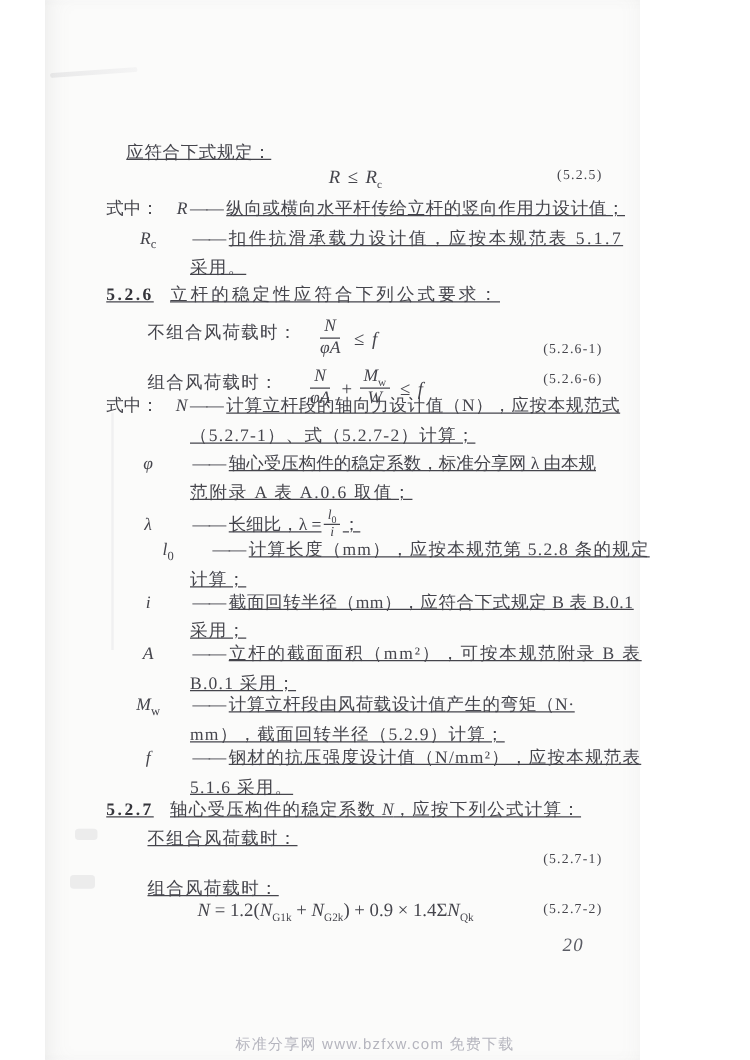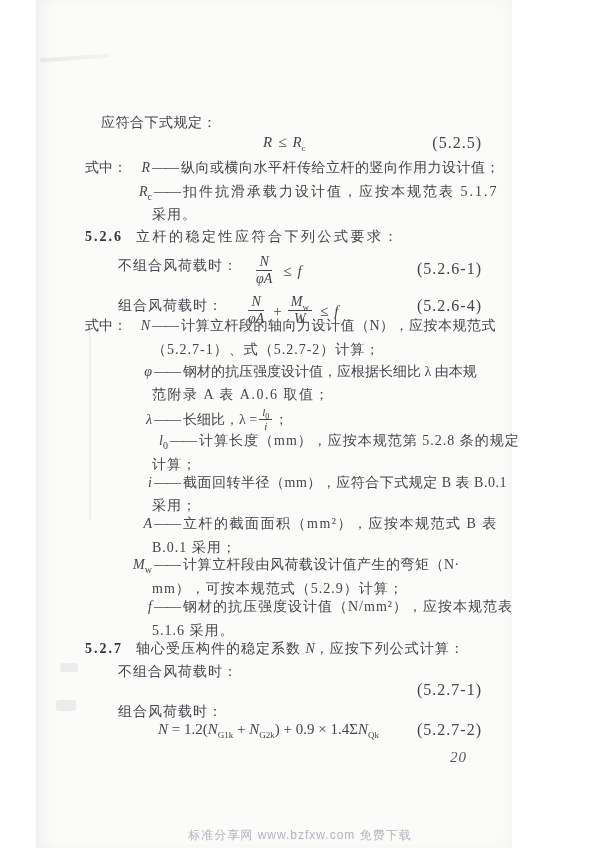--- a/index.html
+++ b/index.html
@@ -7,34 +7,34 @@
     width:600px;height:848px;position:relative;overflow:hidden;
     background:#ffffff;
     font-family:"Liberation Serif","DejaVu Serif",serif;
     color:#45454c;
   }
   .scan-page{
     position:absolute;left:36px;top:0;width:476px;height:848px;
     background:#fbfbfa;
     box-shadow:inset 12px 0 24px -18px rgba(120,120,125,0.25), inset -10px 0 22px -18px rgba(140,140,145,0.18);
   }
-  .line{position:absolute;font-size:14px;line-height:18px;height:18px;white-space:nowrap;}
+  .line{position:absolute;font-size:14px;line-height:18px;height:18px;white-space:nowrap;text-decoration:underline;}
   var{font-style:italic;font-family:"Liberation Serif","DejaVu Serif",serif;}
   sub{font-size:10px;line-height:0;}
   .pfx{display:inline-block;}
   .symbox{display:inline-block;text-align:right;}
-  .symbox.w67{width:67px;}
+  .symbox.w67{width:67px;text-align:center;}
   .symbox.w23{width:23px;}
   .dash{display:inline-block;letter-spacing:-1px;margin:0 3px 0 2px;}
   .ls05{letter-spacing:.5px}.ls1{letter-spacing:1px}.ls15{letter-spacing:1.5px}.ls2{letter-spacing:2px}
   .heading b{letter-spacing:2px;margin-right:13px;color:#35353b;}
   .heading .htxt{letter-spacing:2.5px;}
   .eqrow{position:absolute;left:85px;width:397px;height:20px;}
   .eqrow .formula{position:absolute;top:0;font-size:15px;white-space:nowrap;}
-  .eqrow .eqnum{position:absolute;right:0;letter-spacing:1px;font-size:16px;white-space:nowrap;}
+  .eqrow .eqnum{position:absolute;right:0;letter-spacing:1px;font-size:11px;white-space:nowrap;}
   .eqrow .eqlabel{position:absolute;left:33px;font-size:14px;letter-spacing:1px;white-space:nowrap;}
   .rel{margin:0 6px;}
   .frac{display:inline-flex;flex-direction:column;align-items:center;vertical-align:middle;line-height:1.15;margin:0 2px;position:relative;top:-2px;}
   .frac .ft{padding:0 3px 0;border-bottom:1px solid #45454c;}
   .frac .fb{padding:0 3px;text-align:center;}
   .bigfrac{font-size:14px;}
   .smallfrac{font-size:11px;}
   .smallfrac sub{font-size:8px;}
   .formula sub{font-size:9px;letter-spacing:0;}
   .plus{margin:0 4px;}
@@ -75,42 +75,42 @@
 <div class="line heading" style="left:85px;top:228px">
   <b>5.2.6</b><span class="htxt">立杆的稳定性应符合下列公式要求：</span>
 </div>
 
 <div class="eqrow" style="top:245px;height:42px">
   <span class="eqlabel" style="top:12px">不组合风荷载时：</span>
   <span class="formula" style="left:166px;top:11px"><span class="frac bigfrac">
         <span class="ft"><var>N</var></span>
         <span class="fb"><var>φA</var></span>
       </span><span class="rel">≤</span><var>f</var></span>
-  <span class="eqnum" style="top:15px">(5.2.6-1)</span>
+  <span class="eqnum" style="top:28px">(5.2.6-1)</span>
 </div>
 
 <div class="eqrow" style="top:284px;height:44px">
   <span class="eqlabel" style="top:13px">组合风荷载时：</span>
   <span class="formula" style="left:158px;top:12px"><span class="frac bigfrac">
         <span class="ft"><var>N</var></span>
         <span class="fb"><var>φA</var></span>
       </span><span class="plus">+</span><span class="frac bigfrac">
         <span class="ft"><var>M</var><sub>w</sub></span>
         <span class="fb"><var>W</var></span>
       </span><span class="rel">≤</span><var>f</var></span>
-  <span class="eqnum" style="top:13px">(5.2.6-4)</span>
+  <span class="eqnum" style="top:13px">(5.2.6-6)</span>
 </div>
 
 <div class="line" style="left:85px;top:317px">
   <span class="pfx">式中：</span><span class="symbox w23"><var>N</var></span><span class="dash">——</span><span class="ls05">计算立杆段的轴向力设计值（N），应按本规范式</span>
 </div>
 <div class="line ls1" style="left:152px;top:341px">（5.2.7-1）、式（5.2.7-2）计算；</div>
 
 <div class="line" style="left:85px;top:363px">
-  <span class="symbox w67"><var>φ</var></span><span class="dash">——</span><span>钢材的抗压强度设计值，应根据长细比 λ 由本规</span>
+  <span class="symbox w67"><var>φ</var></span><span class="dash">——</span><span>轴心受压构件的稳定系数，标准分享网 λ 由本规</span>
 </div>
 <div class="line ls15" style="left:152px;top:386px">范附录 A 表 A.0.6 取值；</div>
 
 <div class="line" style="left:85px;top:408px">
   <span class="symbox w67"><var>λ</var></span><span class="dash">——</span><span>长细比，λ =</span><span class="frac smallfrac">
       <span class="ft"><var>l</var><sub>0</sub></span>
       <span class="fb"><var>i</var></span>
     </span><span>；</span>
 </div>
 
@@ -118,28 +118,28 @@
   <span class="symbox w67"><var>l</var><sub>0</sub></span><span class="dash">——</span><span class="ls1">计算长度（mm），应按本规范第 5.2.8 条的规定</span>
 </div>
 <div class="line ls1" style="left:152px;top:456px">计算；</div>
 
 <div class="line" style="left:85px;top:474px">
   <span class="symbox w67"><var>i</var></span><span class="dash">——</span><span class="ls05">截面回转半径（mm），应符合下式规定 B 表 B.0.1</span>
 </div>
 <div class="line ls1" style="left:152px;top:497px">采用；</div>
 
 <div class="line" style="left:85px;top:515px">
-  <span class="symbox w67"><var>A</var></span><span class="dash">——</span><span class="ls15">立杆的截面面积（mm²），应按本规范式 B 表</span>
+  <span class="symbox w67"><var>A</var></span><span class="dash">——</span><span class="ls15">立杆的截面面积（mm²），可按本规范附录 B 表</span>
 </div>
 <div class="line ls1" style="left:152px;top:539px">B.0.1 采用；</div>
 
 <div class="line" style="left:85px;top:556px">
   <span class="symbox w67"><var>M</var><sub>w</sub></span><span class="dash">——</span><span class="ls05">计算立杆段由风荷载设计值产生的弯矩（N·</span>
 </div>
-<div class="line ls1" style="left:152px;top:580px">mm），可按本规范式（5.2.9）计算；</div>
+<div class="line ls1" style="left:152px;top:580px">mm），截面回转半径（5.2.9）计算；</div>
 
 <div class="line" style="left:85px;top:598px">
   <span class="symbox w67"><var>f</var></span><span class="dash">——</span><span class="ls1">钢材的抗压强度设计值（N/mm²），应按本规范表</span>
 </div>
 <div class="line ls1" style="left:152px;top:622px">5.1.6 采用。</div>
 
 <div class="line heading" style="left:85px;top:640px">
   <b>5.2.7</b><span class="ls1">轴心受压构件的稳定系数 </span><var>N</var><span class="ls1">，应按下列公式计算：</span>
 </div>
 

